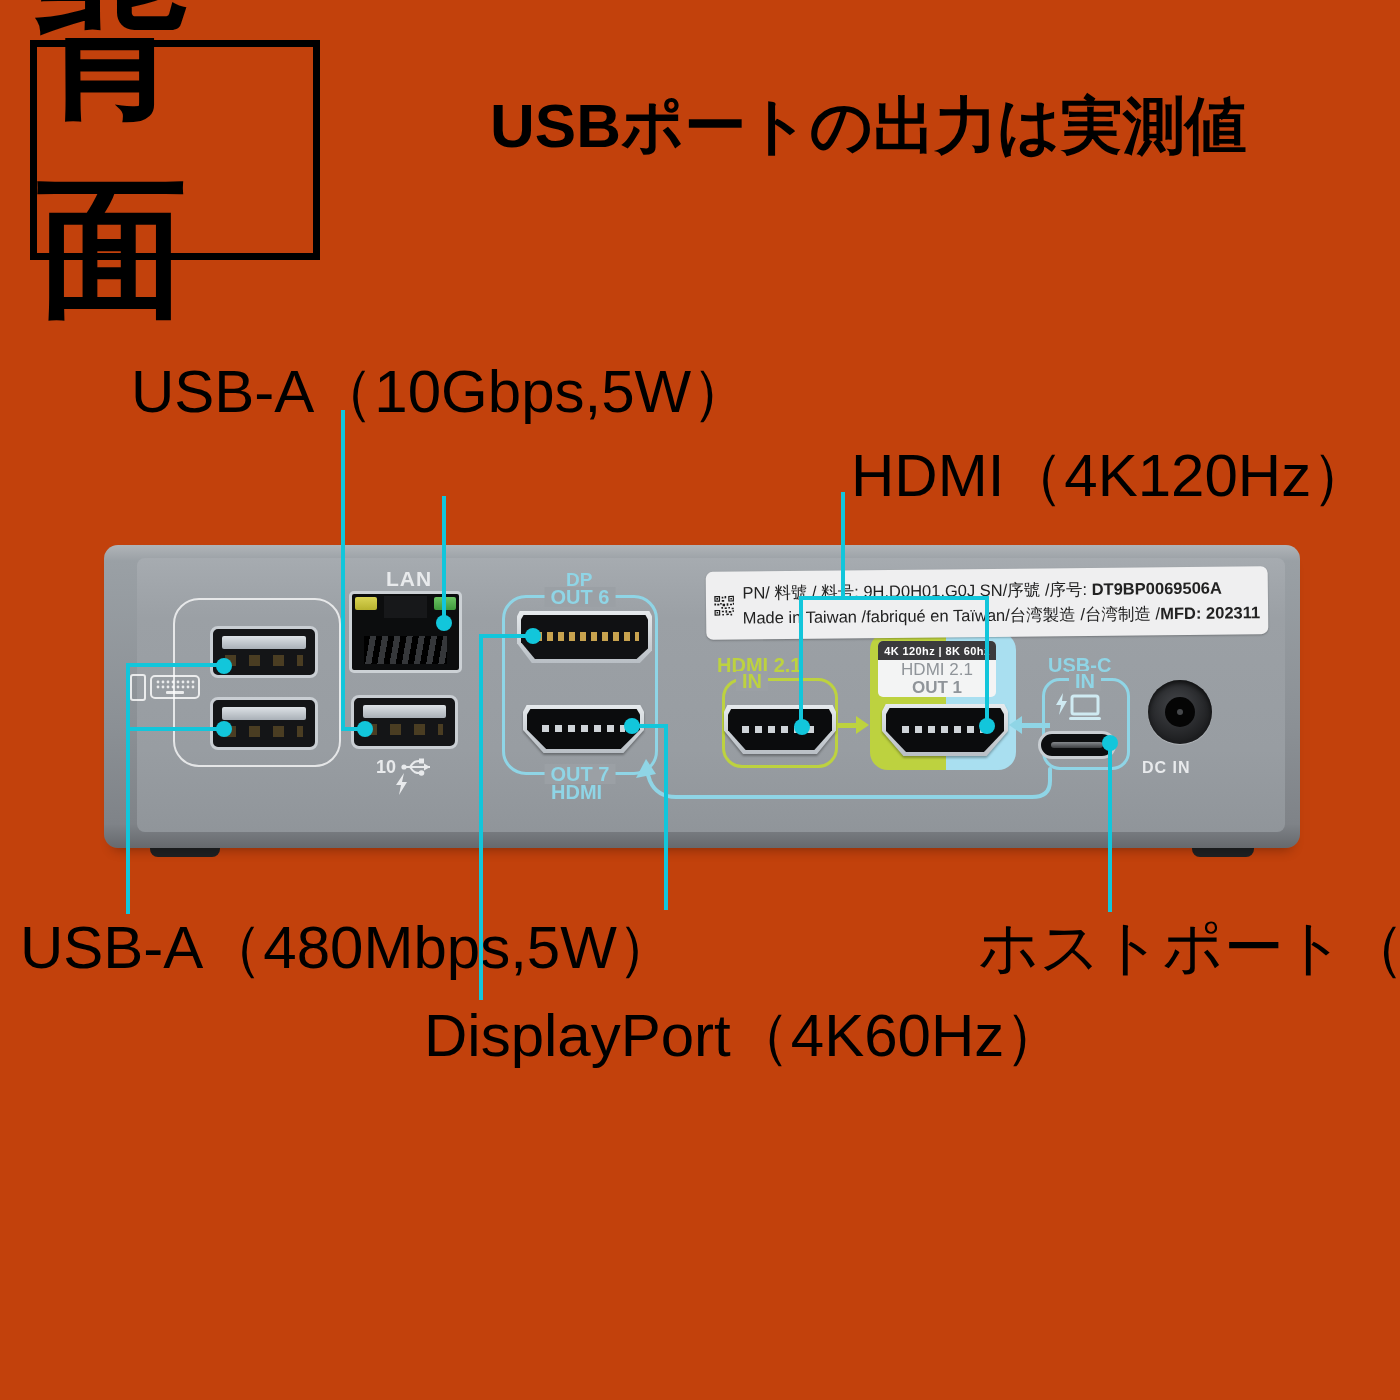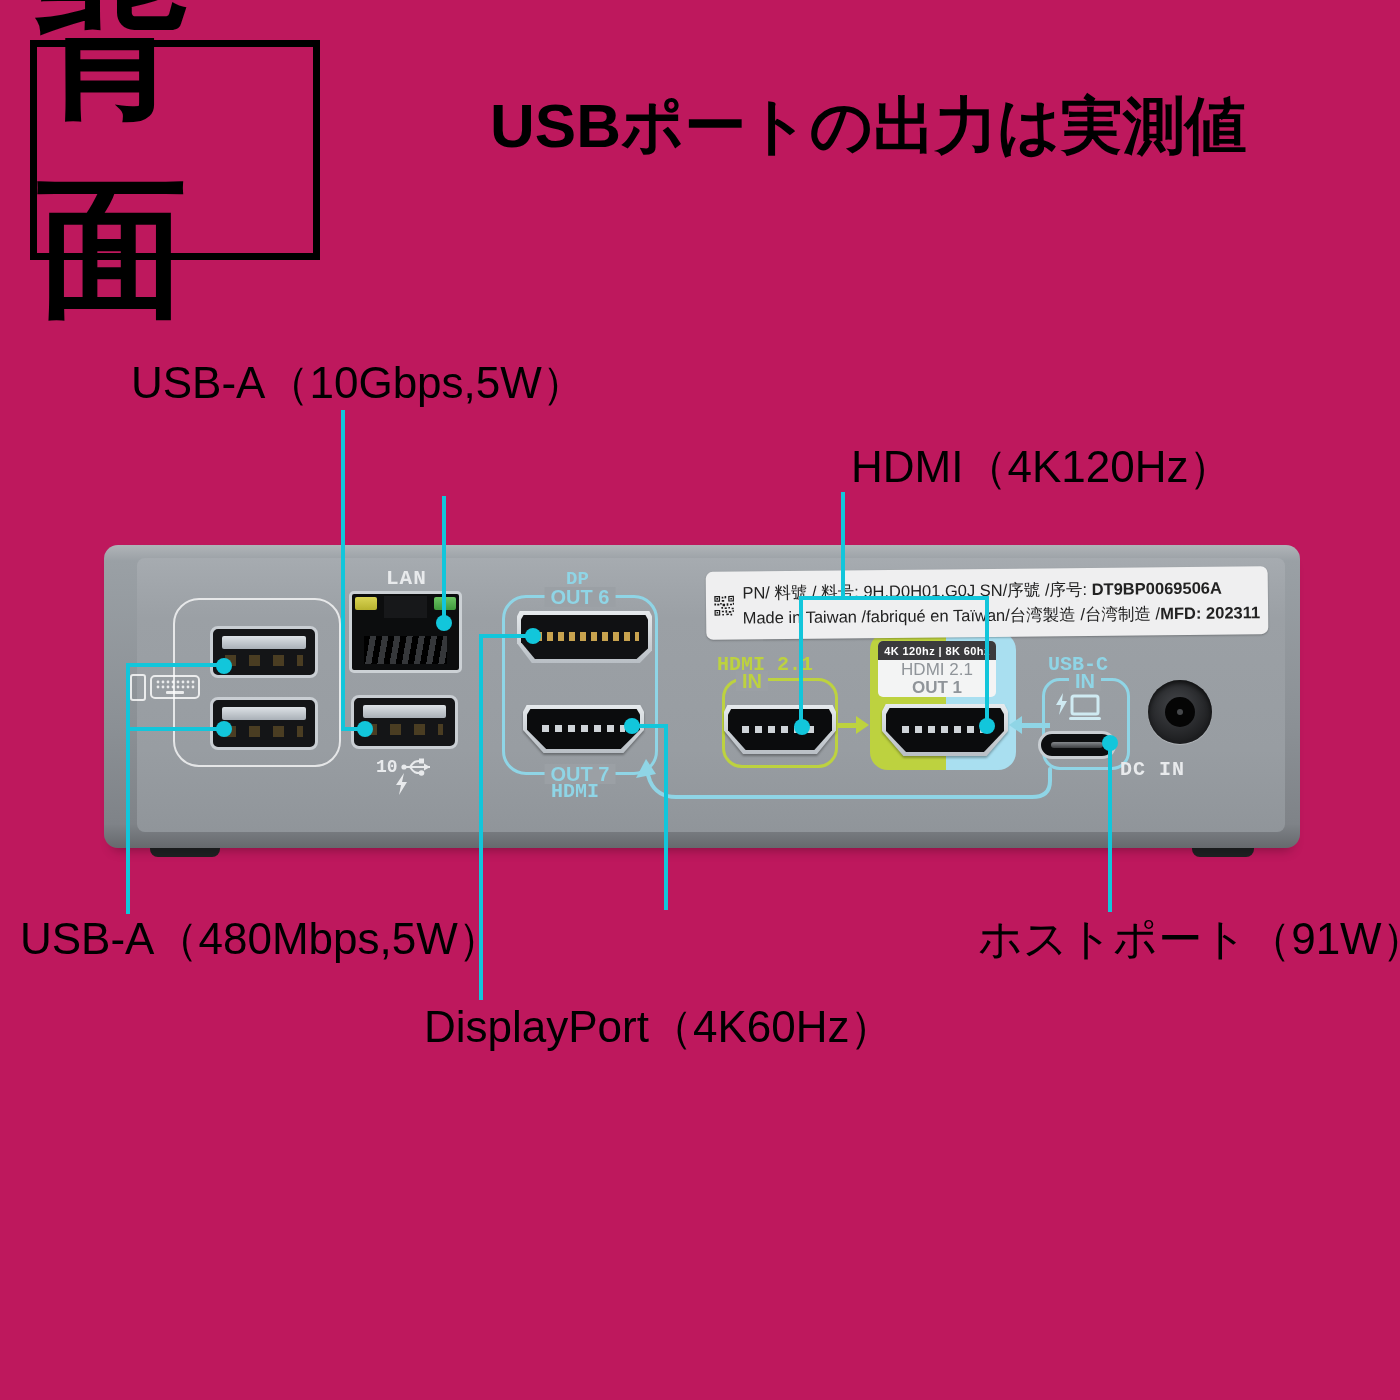--- a/index.html
+++ b/index.html
@@ -1,44 +1,44 @@
 <!DOCTYPE html>
 <html><head>
 <meta charset="utf-8">
 <style>
   html,body{margin:0;padding:0;background:#fff;}
-  #canvas{position:relative;width:1400px;height:1400px;background:#be185d;overflow:hidden;
+  #canvas{position:relative;width:1400px;height:1400px;background:#c2410c;overflow:hidden;
           font-family:"Liberation Sans","DejaVu Sans",sans-serif;}
 
   
   .side-badge{position:absolute;left:30px;top:40px;width:290px;height:220px;border:7px solid #000;
     display:flex;align-items:center;justify-content:center;font-size:150px;font-weight:800;color:#000;
     letter-spacing:8px;box-sizing:border-box;}
   .main-title{position:absolute;left:490px;top:84px;font-size:62px;font-weight:600;color:#000;white-space:nowrap;}
 
   
-  .callout{position:absolute;font-size:44px;color:#000;white-space:nowrap;line-height:1.05;}
+  .callout{position:absolute;font-size:60px;color:#000;white-space:nowrap;line-height:1.05;}
 
   
   .ln{position:absolute;background:#12c6db;z-index:40;}
   .dot{position:absolute;width:16px;height:16px;border-radius:50%;background:#12c6db;z-index:41;}
 
   
   #device{position:absolute;left:104px;top:545px;width:1196px;height:303px;}
   .body{position:absolute;inset:0;border-radius:14px;z-index:1;
     background:linear-gradient(180deg,#b0b4b8 0,#9aa0a5 16px,#8b9095 60%,#7f8388 92%,#66696d 100%);
     box-shadow:0 10px 12px -8px rgba(0,0,0,.30);}
   .front{position:absolute;left:33px;top:13px;width:1148px;height:274px;border-radius:8px;z-index:2;
     background:linear-gradient(180deg,#a6abb0 0,#9ba0a5 22%,#989da2 70%,#90959a 100%);}
   .foot{position:absolute;height:18px;background:#1f2123;border-radius:0 0 8px 8px;z-index:0;top:294px;}
 
   
   .pbox{position:absolute;border:3px solid #8fd5e6;border-radius:24px;box-sizing:border-box;z-index:3;}
   .pbox.green{border-color:#bdd23f;border-radius:20px;}
-  .ptext{position:absolute;z-index:4;font-weight:700;line-height:1;white-space:nowrap;font-family:Liberation Mono, monospace;}
+  .ptext{position:absolute;z-index:4;font-weight:700;line-height:1;white-space:nowrap;}
   .cyan{color:#8fd5e6;} .green-t{color:#bdd23f;} .white-t{color:#e8eaec;}
   .chip{position:absolute;z-index:5;background:#9ba0a5;padding:0 6px;font-weight:700;font-size:20px;
     line-height:1;white-space:nowrap;transform:translateX(-50%);}
   .outline-white{position:absolute;border:2px solid rgba(255,255,255,.75);border-radius:26px;z-index:3;}
 
   
   .port{position:absolute;z-index:6;box-sizing:border-box;}
   .usba{background:#141517;border:3px solid #c9ced3;border-radius:8px;}
   .usba .tongue{position:absolute;left:9px;right:9px;top:7px;height:13px;border-radius:2px;
     background:linear-gradient(180deg,#dde2e6,#a9b0b7);}
@@ -233,21 +233,21 @@
     </svg>
     <div class="port usbc" style="left:934px;top:186px;width:78px;height:28px;">
       <div class="slit"></div>
     </div>
 
     <div class="dc-outer" style="left:1044px;top:135px;">
       <div class="dc-inner">
           <div class="dc-pin"></div>
         </div>
     </div>
-    <div class="ptext white-t" style="left:1016px;top:215px;font-size:20px;font-weight:600;letter-spacing:1px;">DC IN</div>
+    <div class="ptext white-t" style="left:1038px;top:215px;font-size:16px;font-weight:600;letter-spacing:1px;">DC IN</div>
 
     <div class="sticker">
       <svg width="50" height="50" viewBox="0 0 50 50">
         <rect width="50" height="50" fill="#efeff0"></rect>
         <g fill="#1c1c1c">
           <rect x="1" y="1" width="14" height="14"></rect>
             <rect x="35" y="1" width="14" height="14"></rect>
             <rect x="1" y="35" width="14" height="14"></rect>
           <rect x="4" y="4" width="8" height="8" fill="#efeff0"></rect>
             <rect x="38" y="4" width="8" height="8" fill="#efeff0"></rect>

